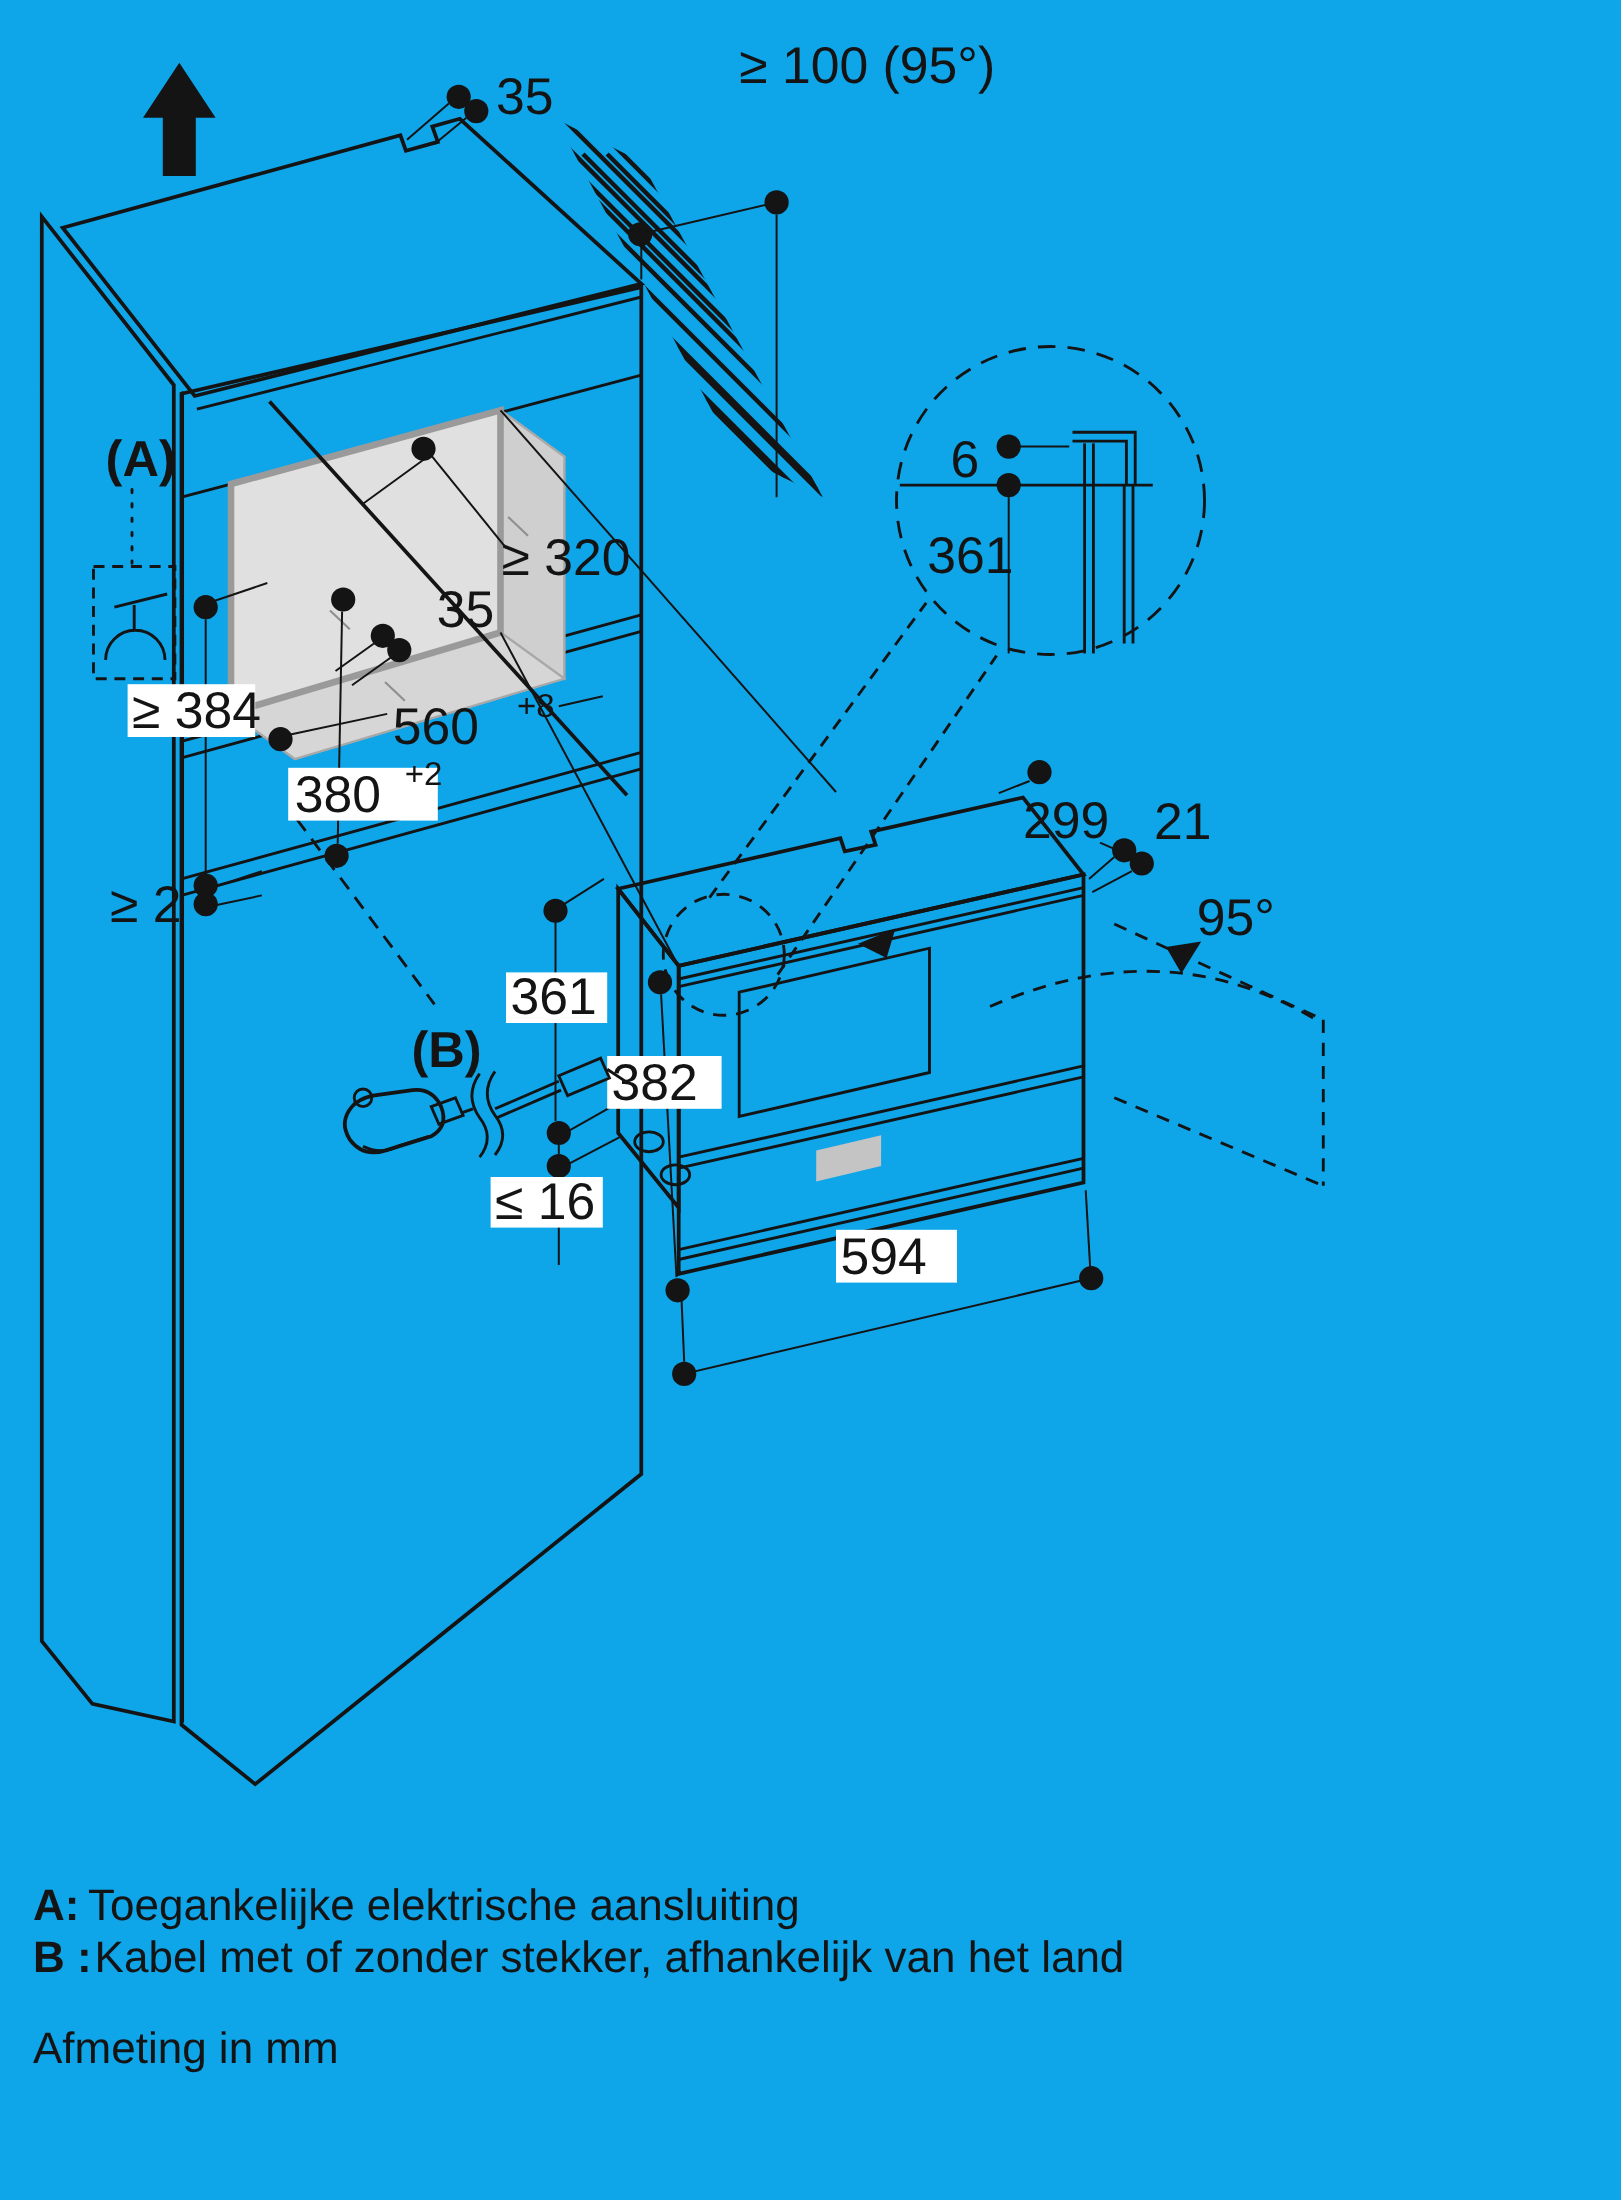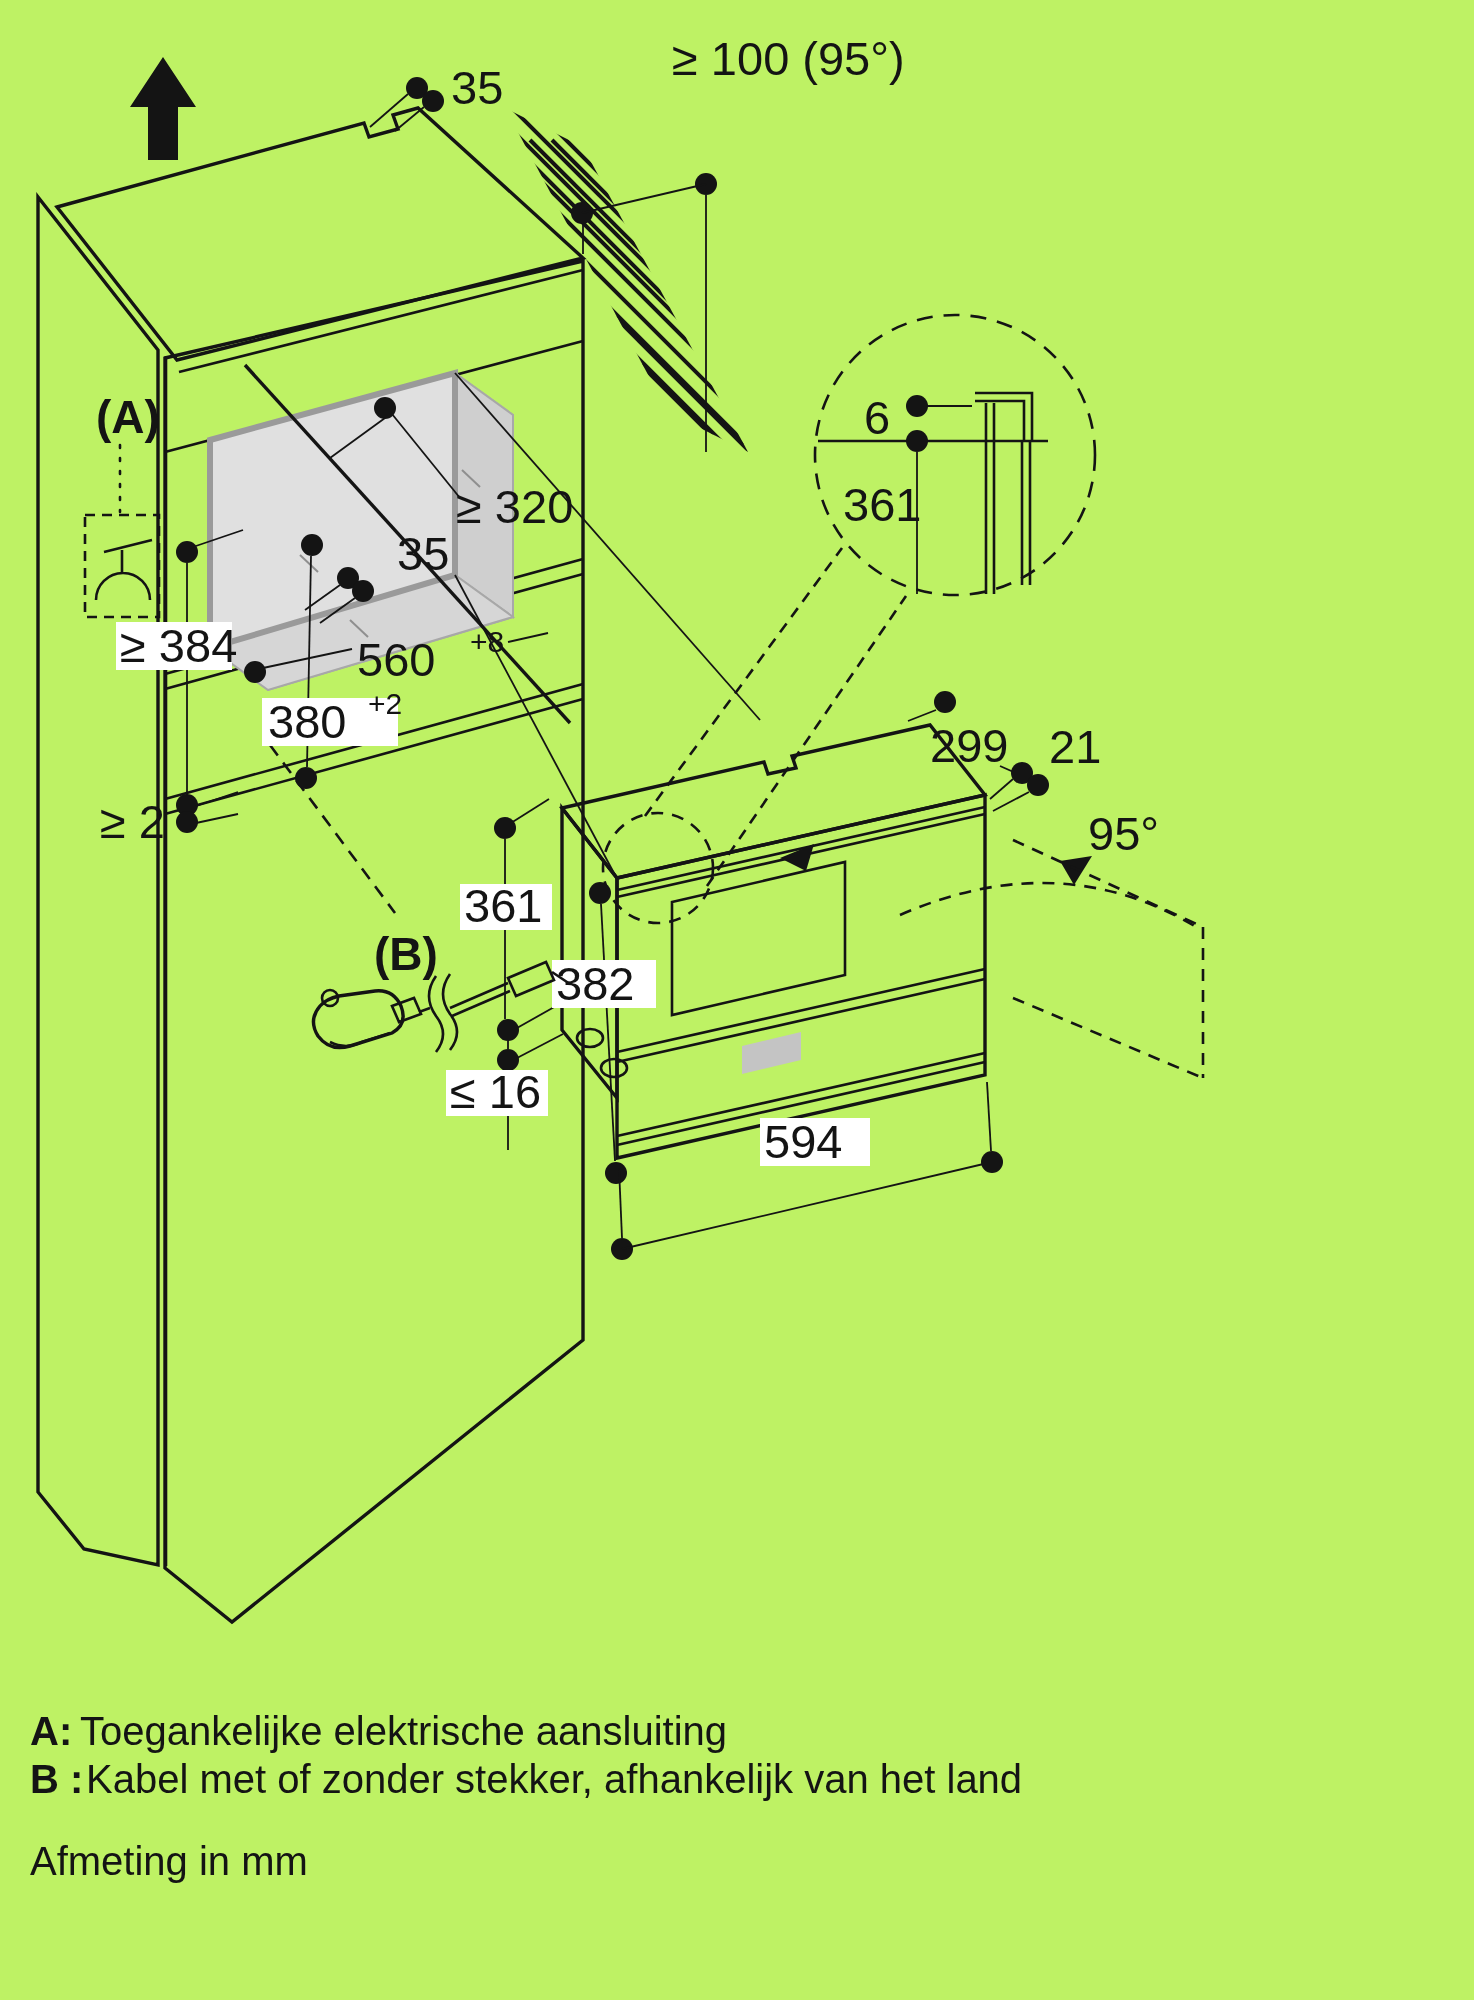--- a/index.html
+++ b/index.html
@@ -1,16 +1,16 @@
 <!DOCTYPE html>
 <html><head>
 <meta charset="utf-8">
 <style>
   html,body{margin:0;padding:0;background:#ffffff;}
-  .stage{position:relative;width:1474px;height:2000px;background:#bef264;overflow:hidden;}
+  .stage{position:relative;width:1474px;height:2000px;background:#0ea5e9;overflow:hidden;}
   svg{position:absolute;left:0;top:0;}
   svg text{font-family:"Liberation Sans",sans-serif;fill:#141414;}
   .dim{font-size:47px;letter-spacing:0px;}
   .sup{font-size:30px;}
   .callout{font-size:46px;font-weight:700;}
   .legend-label{font-size:40px;font-weight:700;}
   .legend-text{font-size:40px;font-weight:400;}
   .note{font-size:40px;font-weight:400;}
   .ln{stroke:#141414;fill:none;}
   .w1{stroke-width:1.8;} .w2{stroke-width:2.6;} .w3{stroke-width:3.4;}

